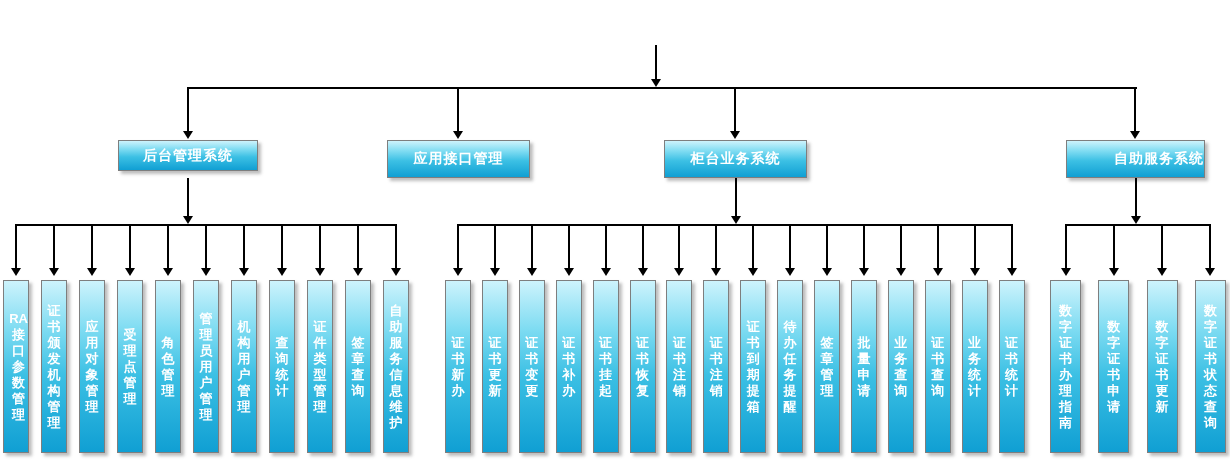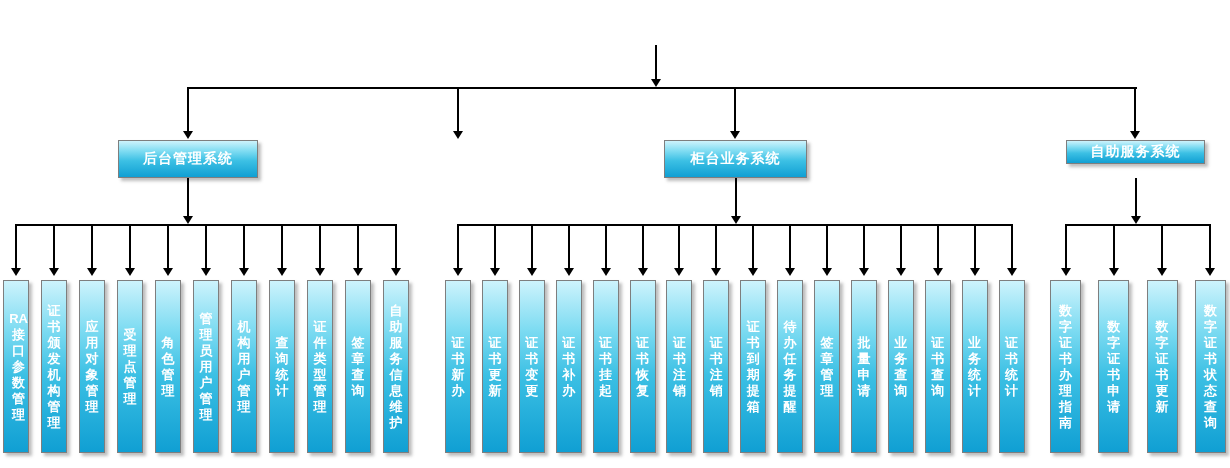--- a/index.html
+++ b/index.html
@@ -36,27 +36,30 @@
 
   <div class="vline" style="left:187px;top:89px;height:42px;"></div>
   <div class="arrowdown" style="left:183px;top:131px;"></div>
   <div class="vline" style="left:457px;top:89px;height:42px;"></div>
   <div class="arrowdown" style="left:453px;top:131px;"></div>
   <div class="vline" style="left:734px;top:89px;height:42px;"></div>
   <div class="arrowdown" style="left:730px;top:131px;"></div>
   <div class="vline" style="left:1134px;top:89px;height:42px;"></div>
   <div class="arrowdown" style="left:1130px;top:131px;"></div>
 
-  <div class="node hnode" style="left:118px;top:140px;width:140px;height:38px;">
+  <div class="node hnode" style="left:118px;top:140px;width:140px;height:31px;">
     <span>后台管理系统</span>
+  </div>
+  <div class="node hnode" style="left:387px;top:140px;width:143px;height:38px;">
+    <span>应用接口管理</span>
   </div>
   <div class="node hnode" style="left:664px;top:140px;width:143px;height:38px;">
     <span>柜台业务系统</span>
   </div>
-  <div class="node hnode" style="left:1066px;top:140px;width:139px;height:24px;">
+  <div class="node hnode" style="left:1066px;top:140px;width:139px;height:38px;justify-content:flex-end;">
     <span>自助服务系统</span>
   </div>
 
 <div class="vline" style="left: 187px; top: 178px; height: 38px;"></div>
     <div class="arrowdown" style="left: 183px; top: 216px;"></div>
     <div class="hline" style="left: 15px; top: 224px; width: 382px;"></div>
     <div class="vline" style="left: 15px; top: 226px; height: 42px;"></div>
     <div class="arrowdown" style="left: 11px; top: 268px;"></div>
     <div class="node vnode" style="left: 3px; top: 280px; width: 26px; height: 173px; justify-content: flex-end;">
       <div class="vlabel">

